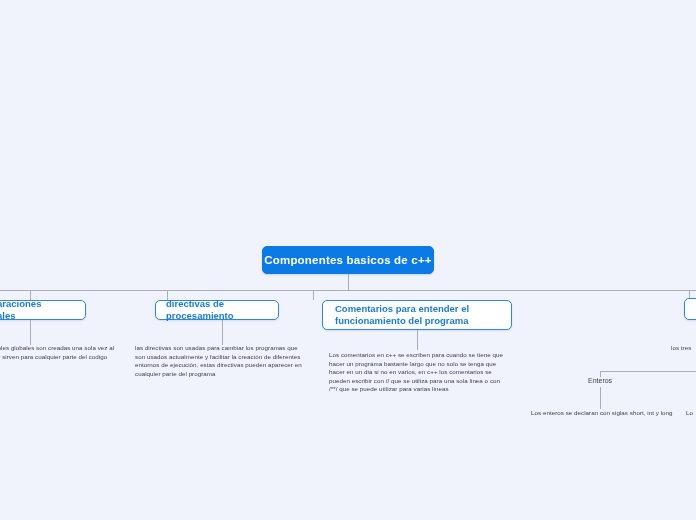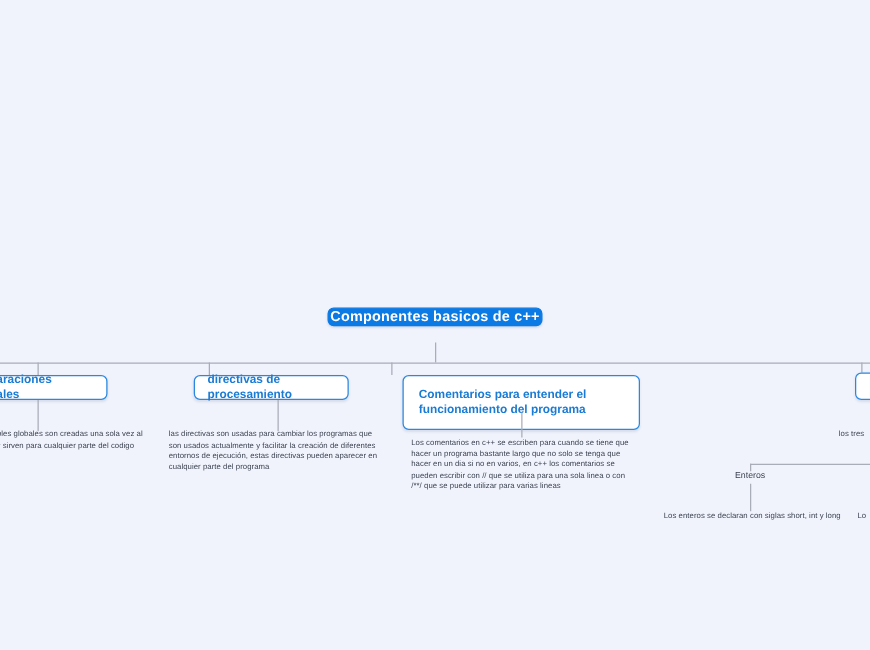--- a/index.html
+++ b/index.html
@@ -62,21 +62,21 @@
     color:#3b4250;
     font-size:7px;
     line-height:9px;
   }
 </style>
 </head>
 <body>
 
 <div id="canvas">
 
-  <div class="root-node" style="left:262px;top:246px;width:172px;height:15px;">
+  <div class="root-node" style="left:262px;top:246px;width:172px;height:28px;">
     <span class="nlabel">Componentes basicos de c++</span>
   </div>
 
   <div class="vline" style="left:348px;top:274px;height:16px;"></div>
 
   <div class="hline" style="left:0px;top:290px;width:696px;"></div>
 
   <div class="vline" style="left:30px;top:290px;height:10px;"></div>
   <div class="vline" style="left:167px;top:290px;height:10px;"></div>
   <div class="vline" style="left:313px;top:290px;height:10px;"></div>
@@ -87,21 +87,21 @@
   </div>
   <div class="vline" style="left:30px;top:320px;height:25px;"></div>
   <div class="leaf-text" style="left:-28px;top:344px;width:148px;">Las variables globales son creadas una sola vez al principio y sirven para cualquier parte del codigo fuente</div>
 
   <div class="branch-node center" style="left:155px;top:300px;width:124px;height:20px;">
     <span class="nlabel">directivas de procesamiento</span>
   </div>
   <div class="vline" style="left:222px;top:320px;height:25px;"></div>
   <div class="leaf-text" style="left:135px;top:344px;width:172px;">las directivas son usadas para cambiar los programas que son usados actualmente y facilitar la creación de diferentes entornos de ejecución, estas directivas pueden aparecer en cualquier parte del programa</div>
 
-  <div class="branch-node left-aligned" style="left:322px;top:300px;width:190px;height:44px;">
+  <div class="branch-node left-aligned" style="left:322px;top:300px;width:190px;height:30px;">
     <span class="nlabel">Comentarios para entender el funcionamiento del programa</span>
   </div>
   <div class="vline" style="left:417px;top:330px;height:20px;"></div>
   <div class="leaf-text" style="left:329px;top:351px;width:178px;">Los comentarios en c++ se escriben para cuando se tiene que hacer un programa bastante largo que no solo se tenga que hacer en un dia si no en varios, en c++ los comentarios se pueden escribir con // que se utiliza para una sola linea o con /**/ que se puede utilizar para varias lineas</div>
 
   <div class="branch-node center" style="left:684px;top:298px;width:110px;height:22px;">
     
   </div>
   <div class="leaf-text" style="left:671px;top:344px;width:90px;">los tres</div>
 

